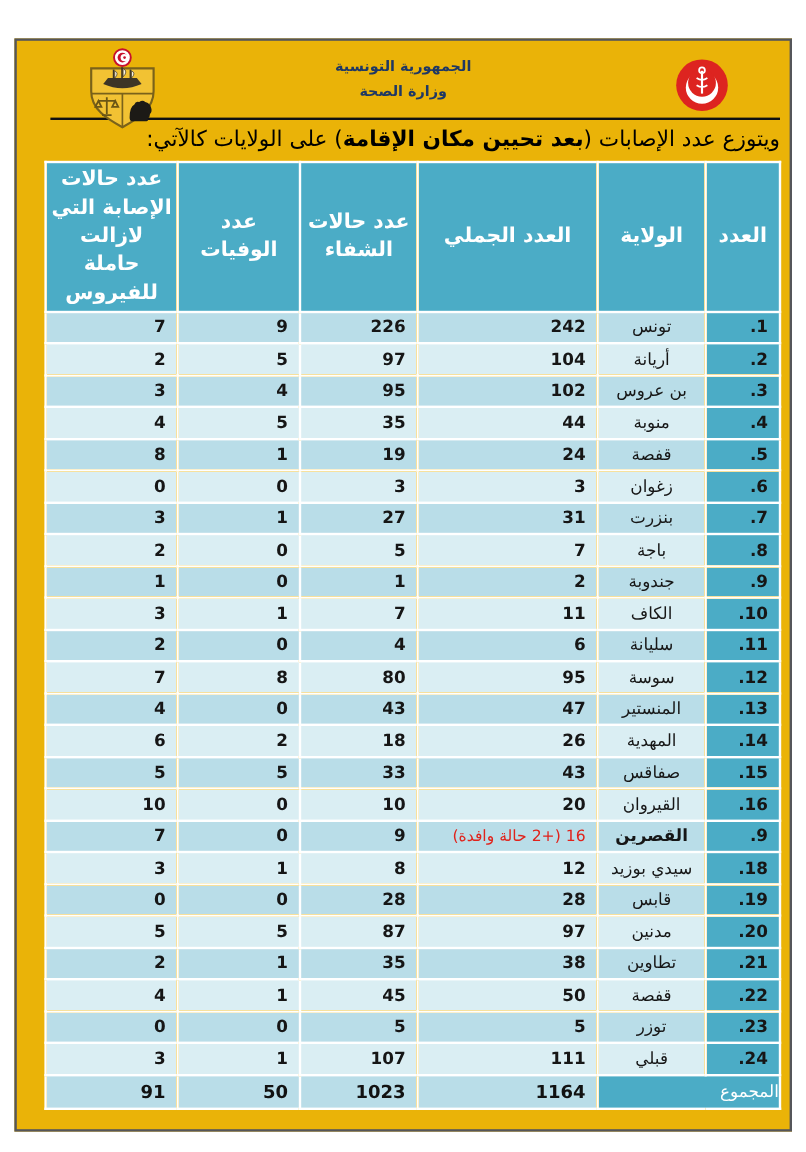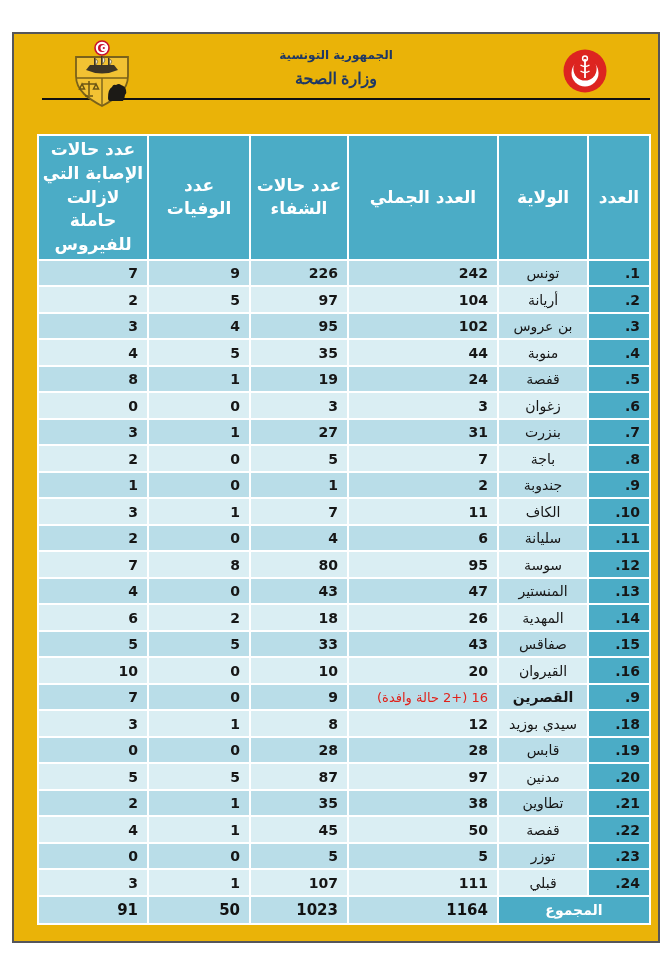--- a/index.html
+++ b/index.html
@@ -11,21 +11,21 @@
   }
   
   .letterhead { position:relative; height:66px; }
   .coat-of-arms { position:absolute; left:56px; top:6px; width:64px; height:70px; z-index:2; }
   .health-logo  { position:absolute; left:548px; top:14px; width:46px; height:46px; }
   .ministry-block {
     position:absolute; left:0; right:0; top:14px; text-align:center;
     color:#1F3864; font-weight:bold; direction:rtl;
   }
   .ministry-block .line1 { font-size:12px; margin-bottom:7px; }
-  .ministry-block .line2 { font-size:16px;font-family:Liberation Serif, serif; }
+  .ministry-block .line2 { font-size:12px; }
   .head-rule { position:absolute; left:28px; right:8px; top:64px; height:2px; background:#111; }
   
   .doc-title {
     position:absolute; top:70px; left:10px; right:8px;
     direction:rtl; text-align:right; color:#000;
     font-size:18px; line-height:26px;
   }
   .doc-title .bold { font-weight:bold; }
   
   table.cases {
@@ -47,21 +47,21 @@
   }
   td.wilaya { font-size:14px; text-align:center; }
   td.total, td.recovered, td.deaths, td.active {
     text-align:right; font-weight:600; font-size:14.5px;
   }
   td.wilaya.highlight { font-weight:700; }
   td.total.highlight  { color:#E0231C; font-weight:400; font-size:13px; letter-spacing:0; }
   table.cases tfoot tr { height:28px; }
   table.cases tfoot td { vertical-align:middle; }
   td.total-label {
-    background:#4BACC6; color:#fff; font-weight:bold; font-size:14px; text-align:center;
+    background:#4BACC6; color:#fff; font-weight:normal; font-size:14px; 
   }
   td.grand { background:#B9DDE8; text-align:right; font-weight:700; font-size:15px;
              color:#111; padding:0 9px; }
 </style>
 </head>
 <body>
 
 <div class="page">
 
   <div class="letterhead">
@@ -97,20 +97,23 @@
       <circle cx="23" cy="25" r="13.5" fill="#ffffff"></circle>
       <circle cx="23" cy="21" r="11.6" fill="#DD2420"></circle>
       <rect x="22.1" y="11" width="1.8" height="19" fill="#ffffff"></rect>
       <circle cx="23" cy="10.5" r="2.4" fill="none" stroke="#ffffff" stroke-width="1.5"></circle>
       <path d="M18.5 17 q4.5 3 9 0 M18.5 23 q4.5 3 9 0" stroke="#ffffff" stroke-width="1.4" fill="none"></path>
     </svg>
 
     <div class="head-rule"></div>
   </div>
 
+  <div class="doc-title">
+    <span>ويتوزع عدد الإصابات (</span><span class="bold">بعد تحيين مكان الإقامة</span><span>) على الولايات كالآتي:</span>
+  </div>
 
   <table class="cases">
     <colgroup>
       <col style="width:62px">
         <col style="width:90px">
         <col style="width:150px">
       <col style="width:98px">
         <col style="width:102px">
         <col style="width:110px">
     </colgroup>

